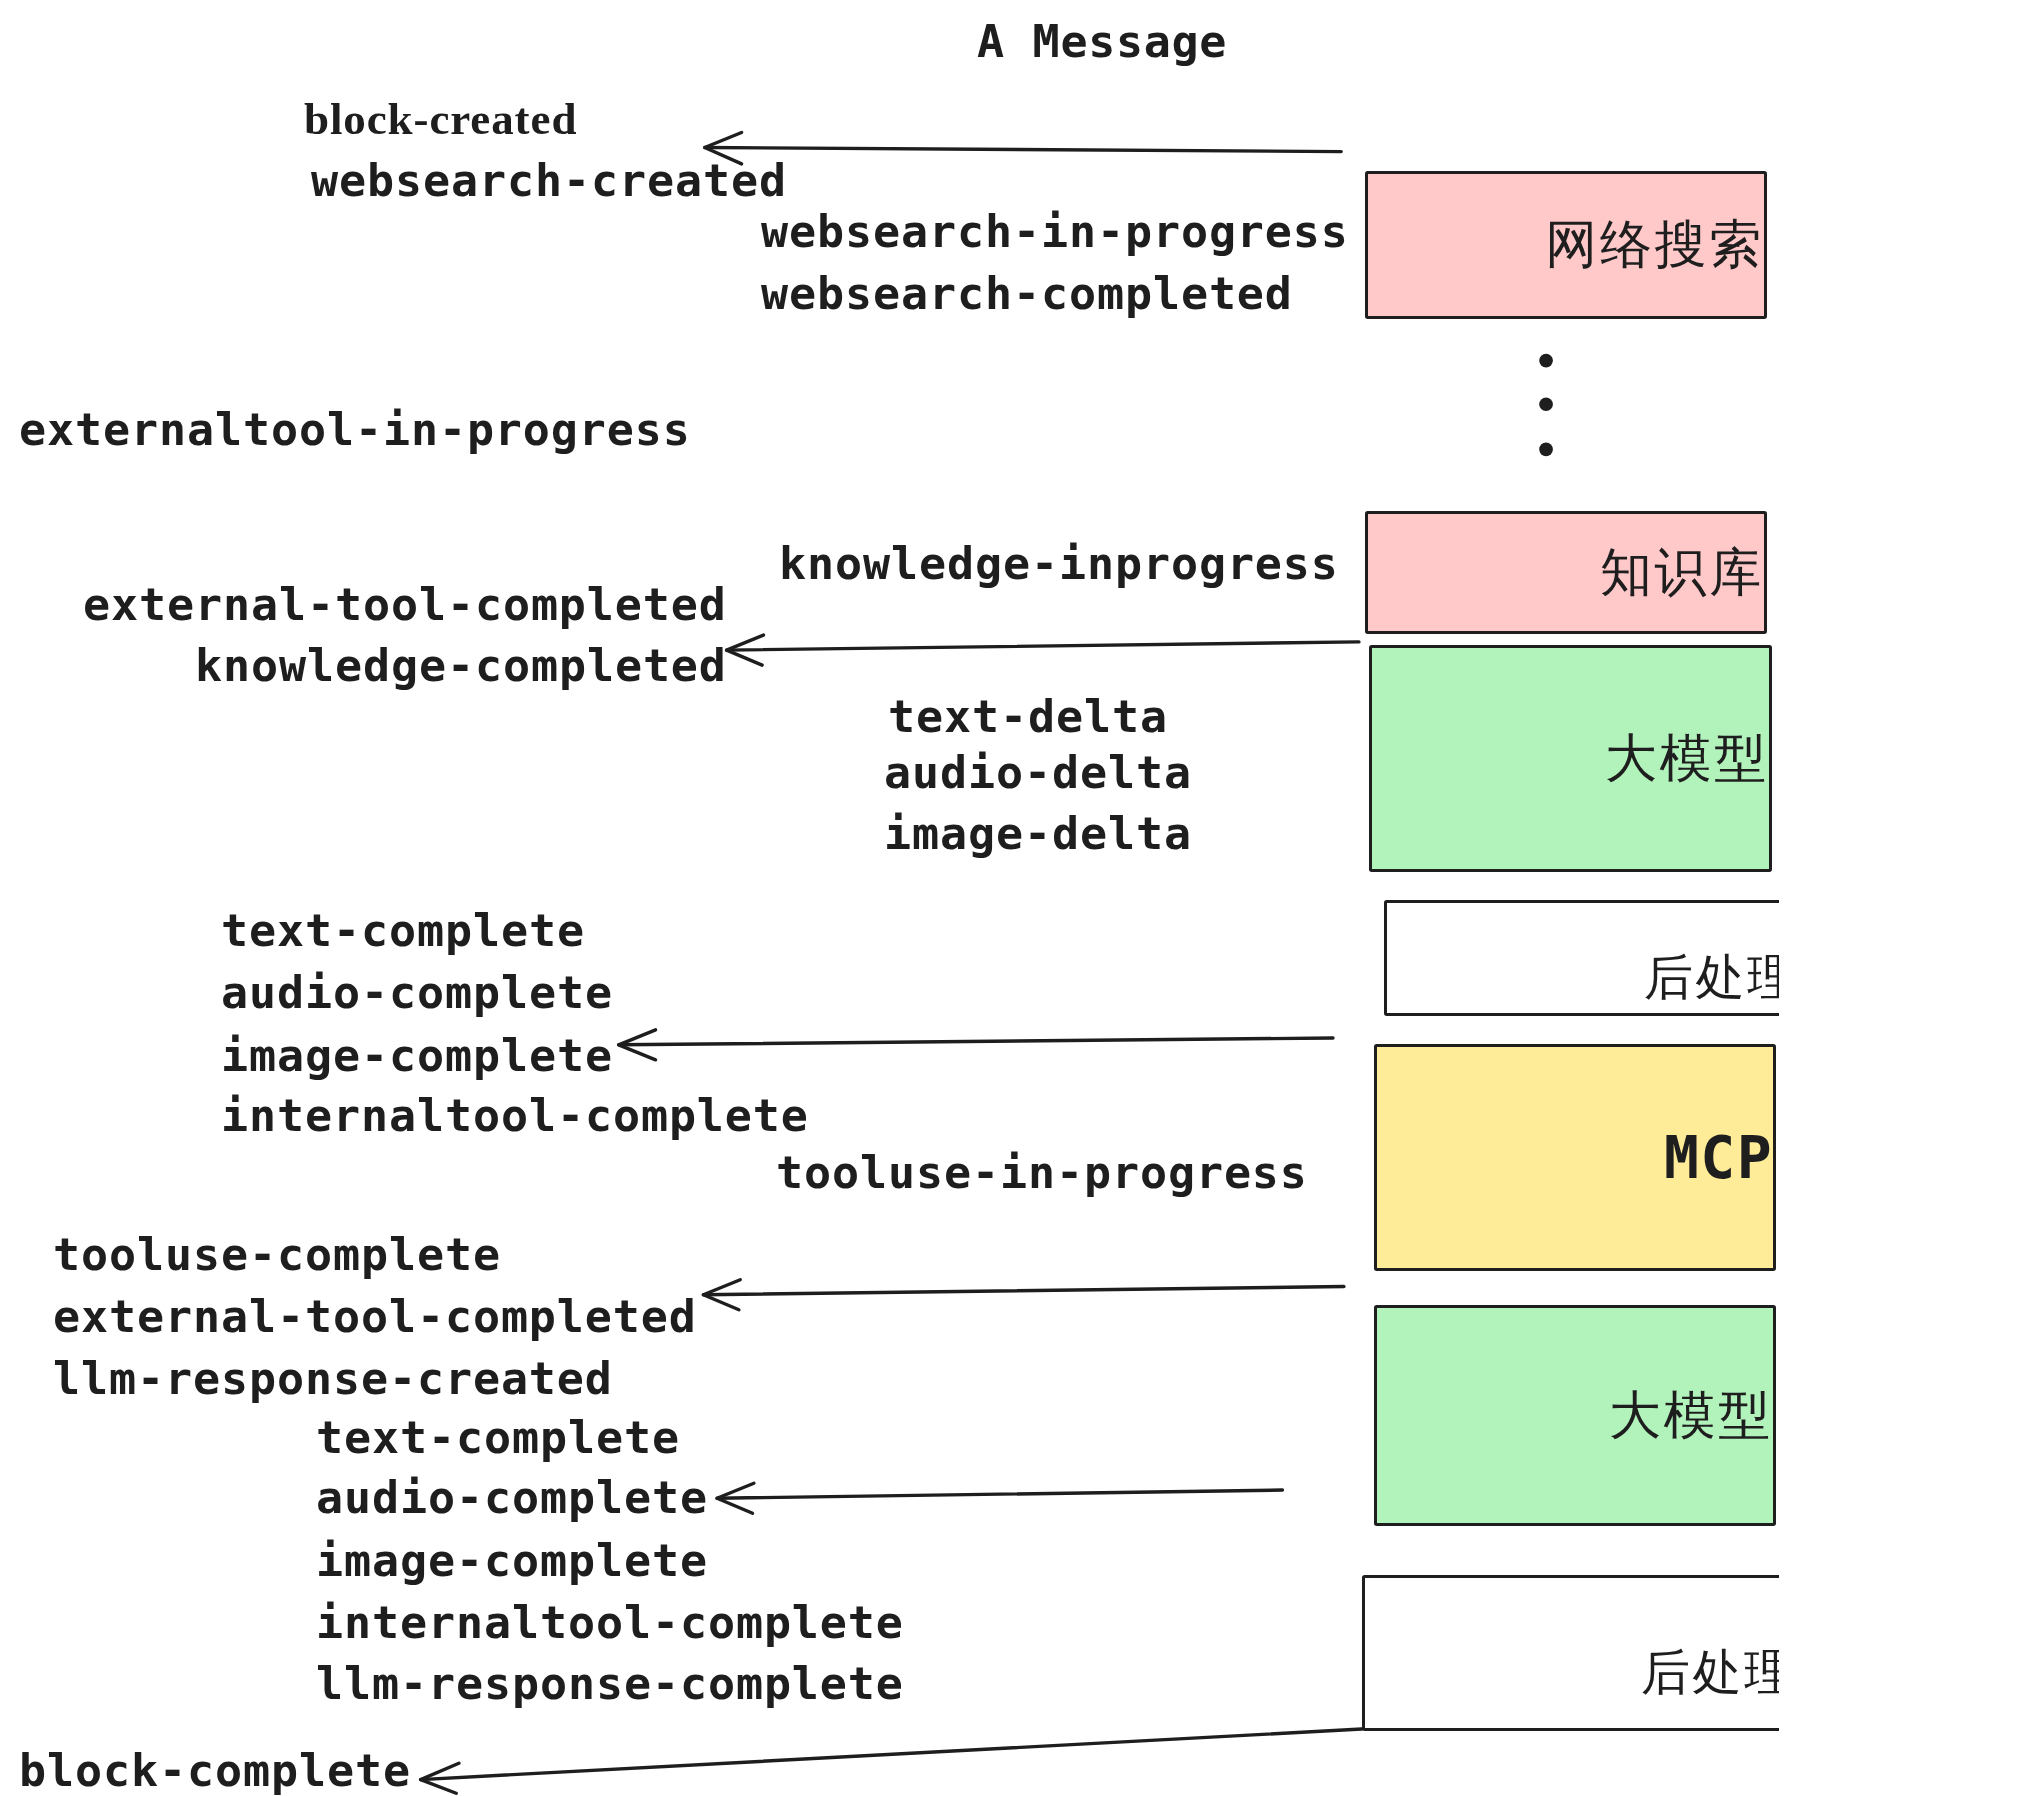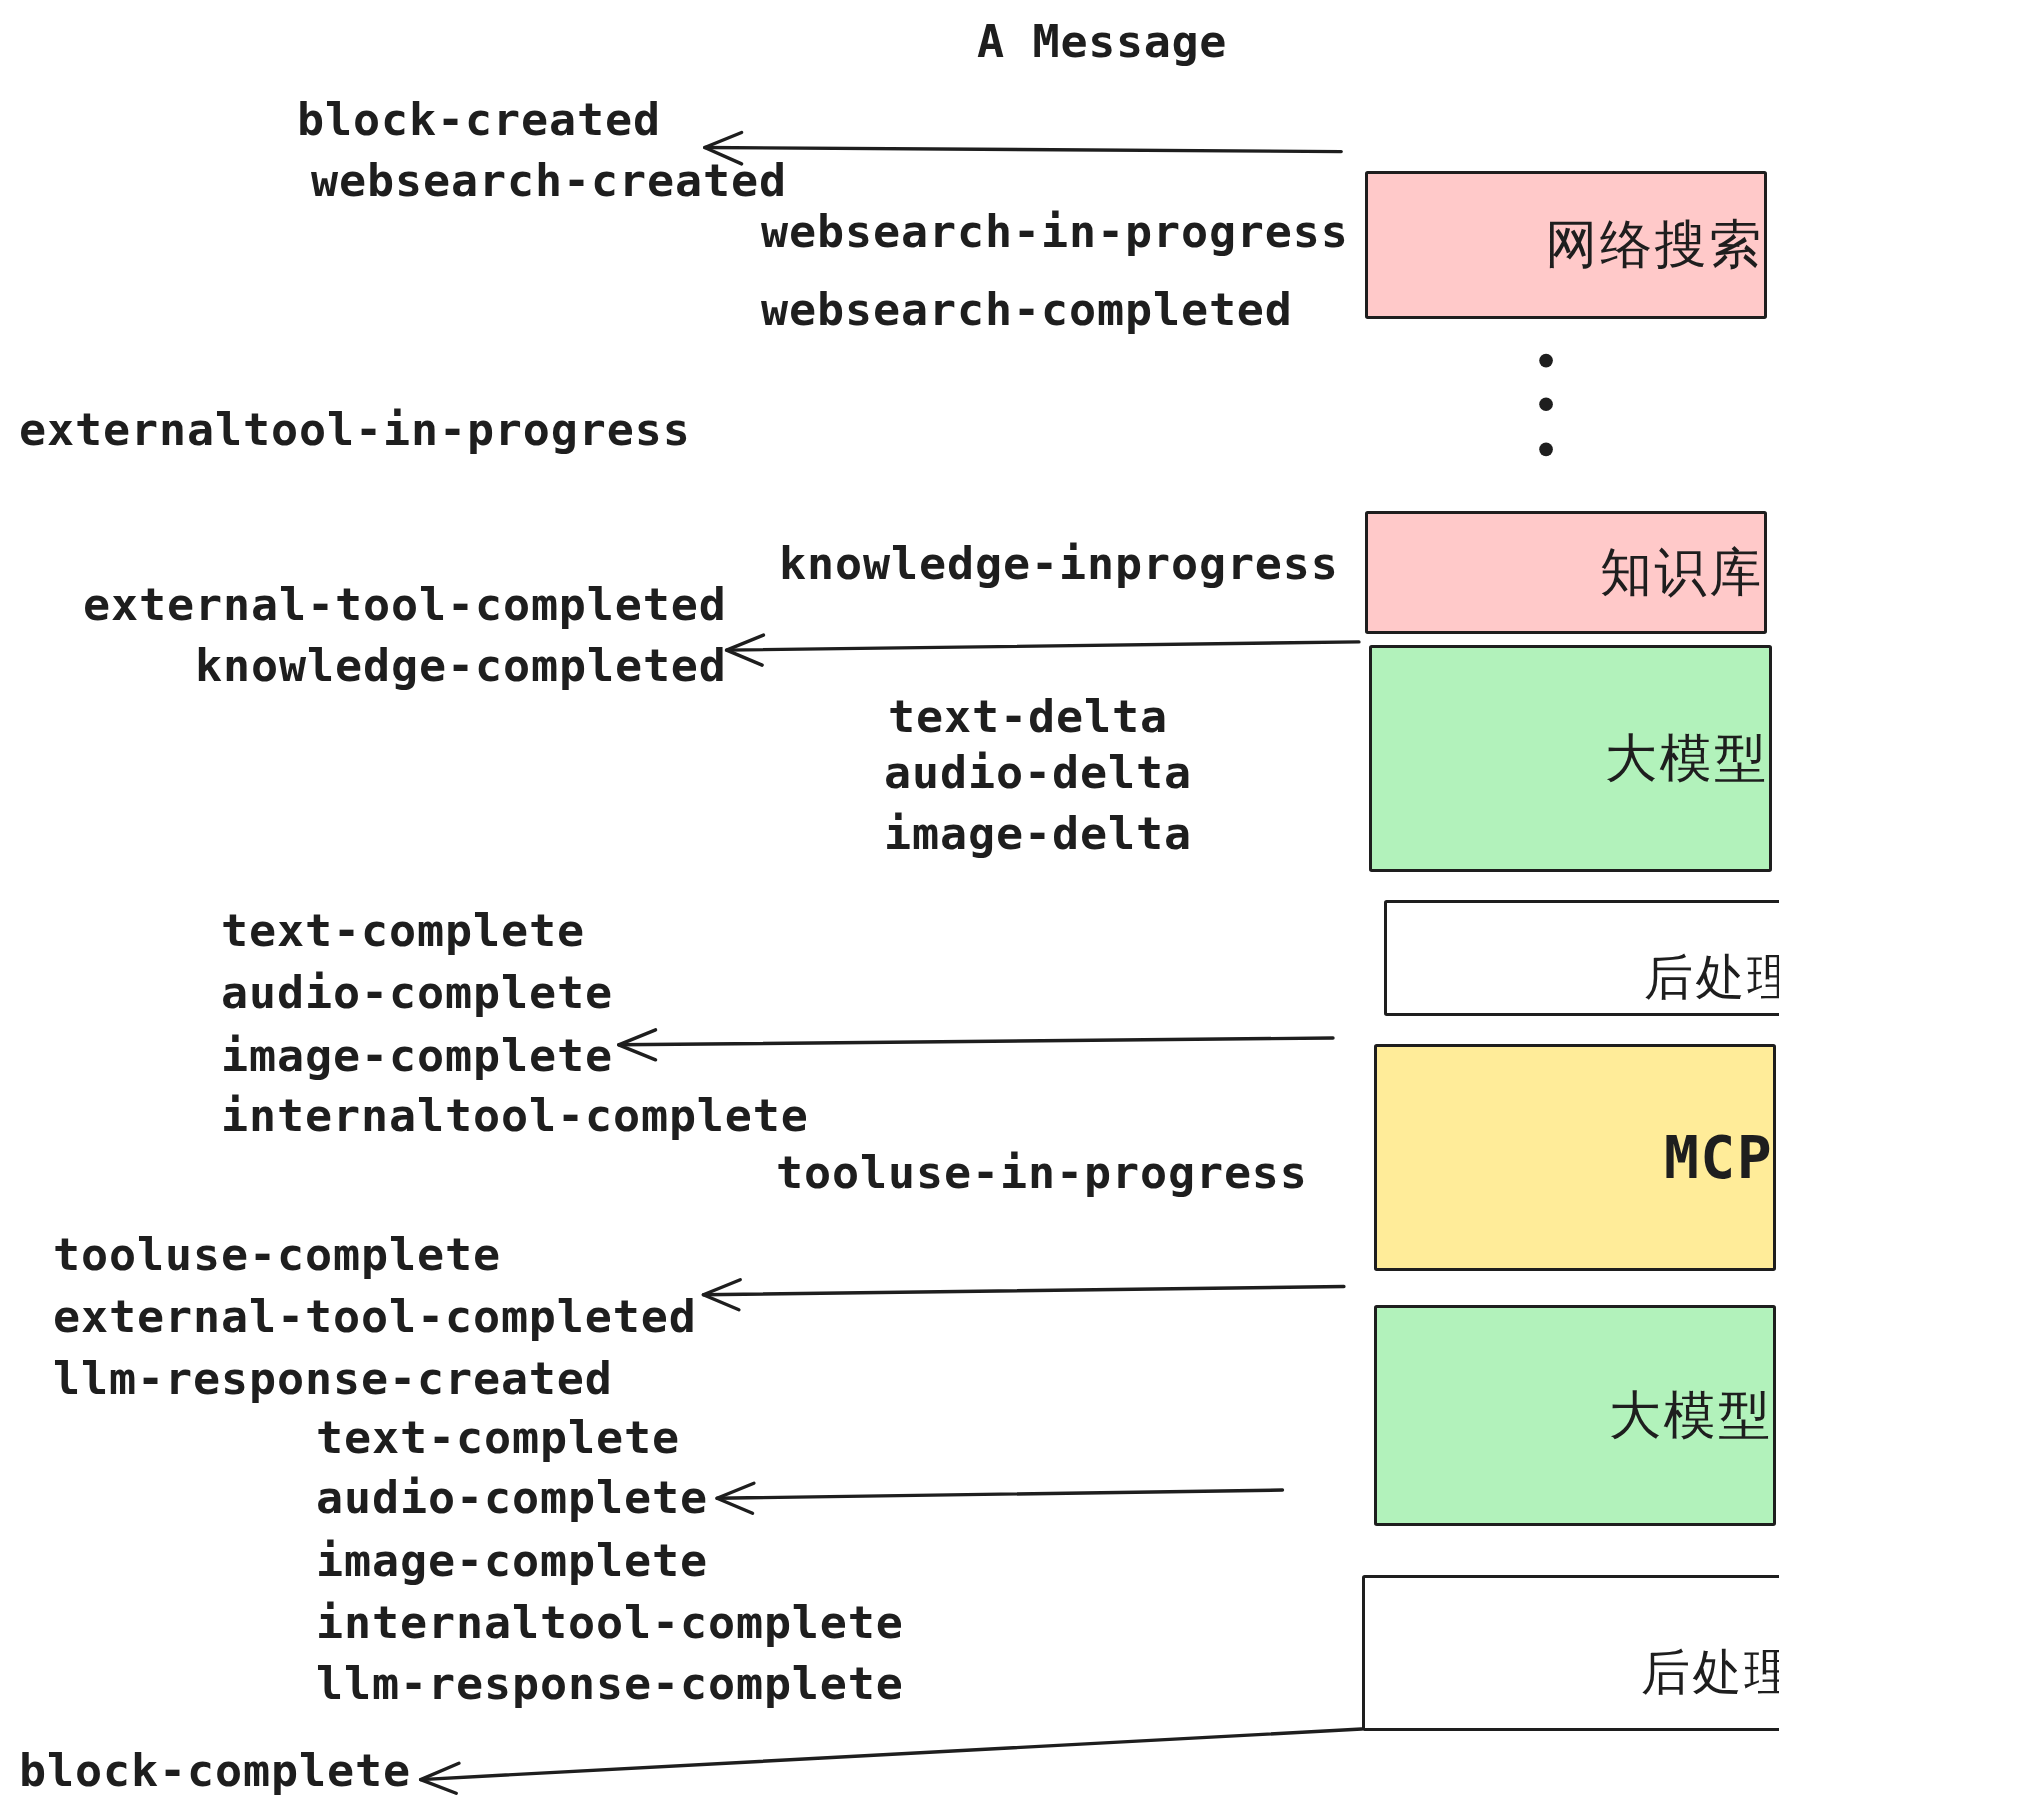--- a/index.html
+++ b/index.html
@@ -70,24 +70,24 @@
   }
   svg.overlay circle { fill:#1e1e1e; stroke:none; }
 </style>
 </head>
 <body>
 
 <div id="canvas">
 
   <div class="title" style="left:977px; top:19px;">A Message</div>
 
-  <div class="ev" style="left:297px;  top:97px;">block-created</div>
+  <div class="ev" style="left:304px;  top:97px;font-family:Liberation Serif, serif;">block-created</div>
   <div class="ev" style="left:311px;  top:158px;">websearch-created</div>
   <div class="ev" style="left:761px; top:209px;">websearch-in-progress</div>
-  <div class="ev" style="left:761px; top:287px;">websearch-completed</div>
+  <div class="ev" style="left:761px; top:271px;">websearch-completed</div>
   <div class="ev" style="left:19px;   top:407px;">externaltool-in-progress</div>
   <div class="ev" style="left:779px; top:541px;">knowledge-inprogress</div>
   <div class="ev" style="left:83px;  top:582px;">external-tool-completed</div>
   <div class="ev" style="left:195px;  top:643px;">knowledge-completed</div>
   <div class="ev" style="left:888px; top:694px;">text-delta</div>
   <div class="ev" style="left:884px; top:750px;">audio-delta</div>
   <div class="ev" style="left:884px; top:811px;">image-delta</div>
   <div class="ev" style="left:221px;  top:908px;">text-complete</div>
   <div class="ev" style="left:221px;  top:970px;">audio-complete</div>
   <div class="ev" style="left:221px;  top:1033px;">image-complete</div>

